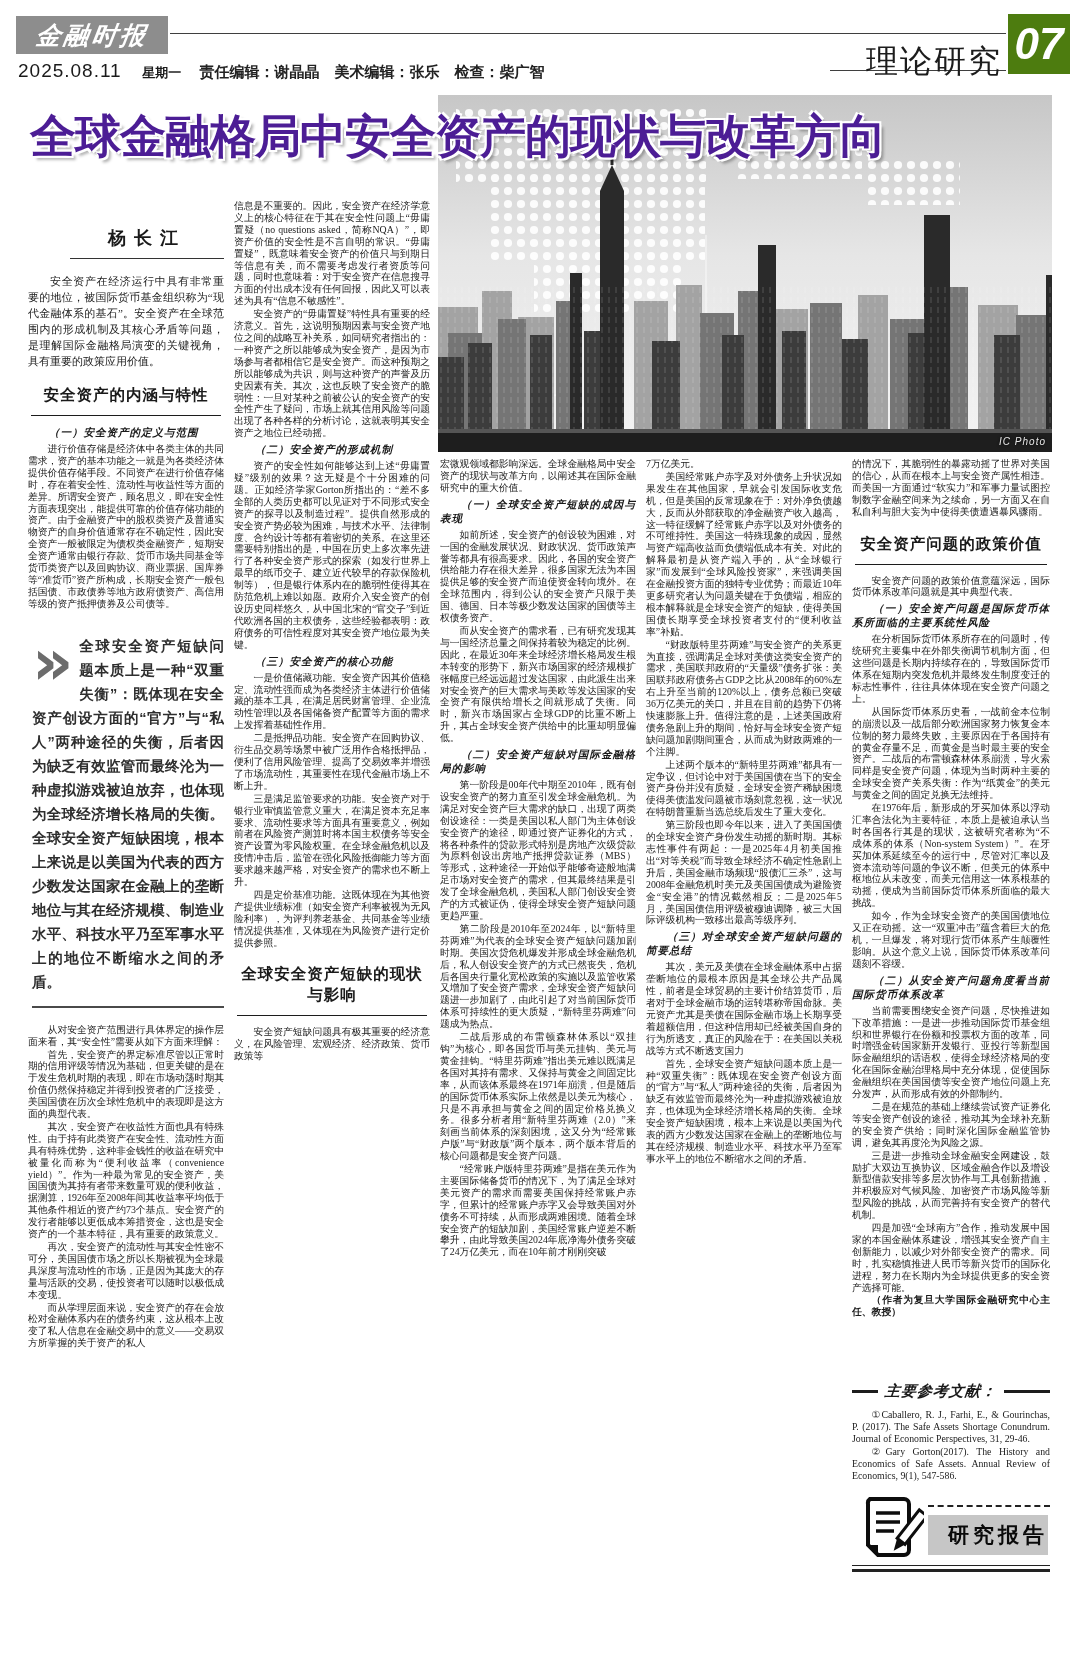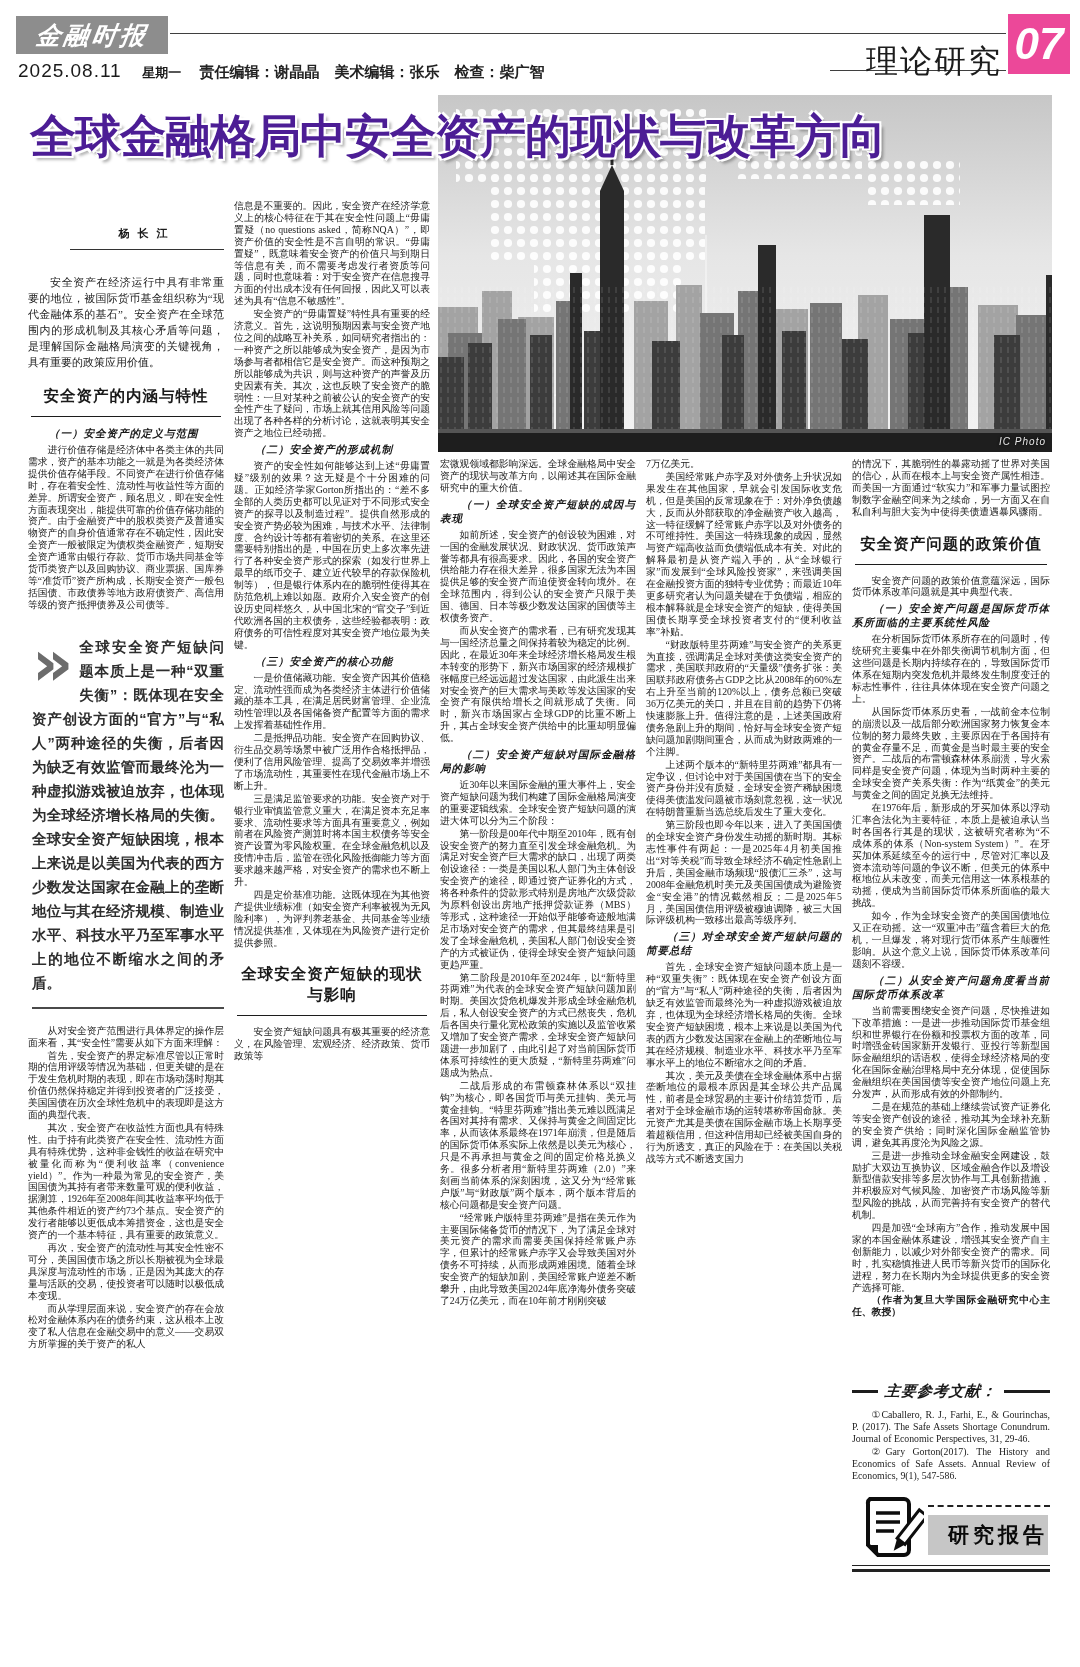--- a/index.html
+++ b/index.html
@@ -17,21 +17,21 @@
     font:italic bold 25px "DejaVu Serif",serif;letter-spacing:3px;
   }
   .logo span{transform:skewX(-8deg);}
   .rule1{left:170px;top:33px;width:836px;border-top:1.5px solid #3f3f3f;height:0;}
   .rule2{left:830px;top:70px;width:176px;border-top:1.5px solid #3f3f3f;height:0;}
   .section-label{
     left:700px;top:40px;width:302px;text-align:right;
     font:500 32px "Liberation Sans","DejaVu Sans",sans-serif;color:#1c1c1c;letter-spacing:2px;
   }
   .pagenum{
-    left:1008px;top:14px;width:62px;height:60px;background:#ec4899;color:#fff;
+    left:1008px;top:14px;width:62px;height:60px;background:#4d7c0f;color:#fff;
     display:flex;align-items:center;justify-content:center;
     font:italic bold 44px "Liberation Sans",sans-serif;
   }
   .dateline{left:18px;top:60px;font-family:"Liberation Sans",sans-serif;white-space:nowrap;}
   .dateline .date{font-size:19px;letter-spacing:1px;}
   .dateline .weekday{font-size:13px;font-weight:bold;margin-left:16px;}
   .dateline .editors{font-size:15px;margin-left:14px;color:#222;font-weight:bold;}
 
   
   .graphic{left:438px;top:95px;width:614px;height:357px;overflow:hidden;z-index:1;text-decoration:underline;}
@@ -51,22 +51,22 @@
   .c1{left:28px;top:200px;height:1462px;}
   .c2{left:234px;top:200px;height:1462px;}
   .c3{left:440px;top:458px;height:1204px;}
   .c4{left:646px;top:458px;height:1204px;}
   .c5{left:852px;top:458px;width:198px;height:1204px;}
   .c5-text{height:908px;overflow:hidden;}
 
   .col p{margin:0 0 1px 0;font-size:9.8px;line-height:11.9px;text-align:justify;text-indent:2em;}
   .col p.noind{text-indent:0;}
   .byline{
-    text-align:center;font-size:11px;font-weight:bold;letter-spacing:8px;
-    border-bottom:1px solid #333;padding:26px 0 8px 0;margin:0 0 24px 42px;
+    text-align:center;font-size:18px;font-weight:bold;letter-spacing:8px;
+    border-bottom:1px solid #333;padding:26px 0 8px 0;margin:0 0 14px 42px;
   }
   .intro{font-size:11px;line-height:16px;text-indent:2em;text-align:justify;margin-bottom:10px;}
   .h3{
     text-align:center;font:bold 15.5px "Liberation Sans","DejaVu Sans",sans-serif;
     border-bottom:1px solid #1c1c1c;padding:0 0 9px 0;margin:16px 3px 10px 3px;letter-spacing:1px;
   }
   .sub{font:bold italic 10.5px "Liberation Serif",serif;letter-spacing:1px;margin:4px 0 3px 0;text-indent:2em;text-align:justify;}
 
   .pq{margin:24px 0 0 4px;}
   .pq-mark{float:left;font:bold 64px/52px "DejaVu Sans",sans-serif;color:#6c6c6c;margin:2px 6px 0 0;}
@@ -220,36 +220,35 @@
   <div class="h3">全球安全资产短缺的现状与影响</div>
   <p>安全资产短缺问题具有极其重要的经济意义，在风险管理、宏观经济、经济政策、货币政策等</p>
 </div>
 
 <div class="col c3">
   <p class="noind">宏微观领域都影响深远。全球金融格局中安全资产的现状与改革方向，以阐述其在国际金融研究中的重大价值。</p>
   <div class="sub">（一）全球安全资产短缺的成因与表现</div>
   <p>如前所述，安全资产的创设较为困难，对一国的金融发展状况、财政状况、货币政策声誉等都具有很高要求。因此，各国的安全资产供给能力存在很大差异，很多国家无法为本国提供足够的安全资产而迫使资金转向境外。在全球范围内，得到公认的安全资产只限于美国、德国、日本等极少数发达国家的国债等主权债务资产。</p>
   <p>而从安全资产的需求看，已有研究发现其与一国经济总量之间保持着较为稳定的比例。因此，在最近30年来全球经济增长格局发生根本转变的形势下，新兴市场国家的经济规模扩张幅度已经远远超过发达国家，由此派生出来对安全资产的巨大需求与美欧等发达国家的安全资产有限供给增长之间就形成了失衡。同时，新兴市场国家占全球GDP的比重不断上升，其占全球安全资产供给中的比重却明显偏低。</p>
   <div class="sub">（二）安全资产短缺对国际金融格局的影响</div>
-  <p>近30年以来国际金融的重大事件上，安全资产短缺问题为我们构建了国际金融格局演变的重要逻辑线索。全球安全资产短缺问题的演进大体可以分为三个阶段：</p>
   <p>第一阶段是00年代中期至2010年，既有创设安全资产的努力直至引发全球金融危机。为满足对安全资产巨大需求的缺口，出现了两类创设途径：一类是美国以私人部门为主体创设安全资产的途径，即通过资产证券化的方式，将各种条件的贷款形式特别是房地产次级贷款为原料创设出房地产抵押贷款证券（MBS）等形式，这种途径一开始似乎能够奇迹般地满足市场对安全资产的需求，但其最终结果是引发了全球金融危机，美国私人部门创设安全资产的方式被证伪，使得全球安全资产短缺问题更趋严重。</p>
   <p>第二阶段是2010年至2024年，以“新特里芬两难”为代表的全球安全资产短缺问题加剧时期。美国次贷危机爆发并形成全球金融危机后，私人创设安全资产的方式已然丧失，危机后各国央行量化宽松政策的实施以及监管收紧又增加了安全资产需求，全球安全资产短缺问题进一步加剧了，由此引起了对当前国际货币体系可持续性的更大质疑，“新特里芬两难”问题成为热点。</p>
   <p>二战后形成的布雷顿森林体系以“双挂钩”为核心，即各国货币与美元挂钩、美元与黄金挂钩。“特里芬两难”指出美元难以既满足各国对其持有需求、又保持与黄金之间固定比率，从而该体系最终在1971年崩溃，但是随后的国际货币体系实际上依然是以美元为核心，只是不再承担与黄金之间的固定价格兑换义务。很多分析者用“新特里芬两难（2.0）”来刻画当前体系的深刻困境，这又分为“经常账户版”与“财政版”两个版本，两个版本背后的核心问题都是安全资产问题。</p>
   <p>“经常账户版特里芬两难”是指在美元作为主要国际储备货币的情况下，为了满足全球对美元资产的需求而需要美国保持经常账户赤字，但累计的经常账户赤字又会导致美国对外债务不可持续，从而形成两难困境。随着全球安全资产的短缺加剧，美国经常账户逆差不断攀升，由此导致美国2024年底净海外债务突破了24万亿美元，而在10年前才刚刚突破</p>
 </div>
 
 <div class="col c4">
   <p class="noind">7万亿美元。</p>
   <p>美国经常账户赤字及对外债务上升状况如果发生在其他国家，早就会引发国际收支危机，但是美国的反常现象在于：对外净负债越大，反而从外部获取的净金融资产收入越高，这一特征缓解了经常账户赤字以及对外债务的不可维持性。美国这一特殊现象的成因，显然与资产端高收益而负债端低成本有关。对此的解释最初是从资产端入手的，从“全球银行家”而发展到“全球风险投资家”，来强调美国在金融投资方面的独特专业优势；而最近10年更多研究者认为问题关键在于负债端，相应的根本解释就是全球安全资产的短缺，使得美国国债长期享受全球投资者支付的“便利收益率”补贴。</p>
   <p>“财政版特里芬两难”与安全资产的关系更为直接，强调满足全球对美债这类安全资产的需求，美国联邦政府的“天量级”债务扩张：美国联邦政府债务占GDP之比从2008年的60%左右上升至当前的120%以上，债务总额已突破36万亿美元的关口，并且在目前的趋势下仍将快速膨胀上升。值得注意的是，上述美国政府债务急剧上升的期间，恰好与全球安全资产短缺问题加剧期间重合，从而成为财政两难的一个注脚。</p>
   <p>上述两个版本的“新特里芬两难”都具有一定争议，但讨论中对于美国国债在当下的安全资产身份并没有质疑，全球安全资产稀缺困境使得美债滥发问题被市场刻意忽视，这一状况在特朗普重新当选总统后发生了重大变化。</p>
   <p>第三阶段也即今年以来，进入了美国国债的全球安全资产身份发生动摇的新时期。其标志性事件有两起：一是2025年4月初美国推出“对等关税”而导致全球经济不确定性急剧上升后，美国金融市场频现“股债汇三杀”，这与2008年金融危机时美元及美国国债成为避险资金“安全港”的情况截然相反；二是2025年5月，美国国债信用评级被穆迪调降，被三大国际评级机构一致移出最高等级序列。</p>
   <div class="sub">（三）对全球安全资产短缺问题的简要总结</div>
+  <p>其次，美元及美债在全球金融体系中占据垄断地位的最根本原因是其全球公共产品属性，前者是全球贸易的主要计价结算货币，后者对于全球金融市场的运转堪称帝国命脉。美元资产尤其是美债在国际金融市场上长期享受着超额信用，但这种信用却已经被美国自身的行为所透支，真正的风险在于：在美国以关税战等方式不断透支国力</p>
   <p>首先，全球安全资产短缺问题本质上是一种“双重失衡”：既体现在安全资产创设方面的“官方”与“私人”两种途径的失衡，后者因为缺乏有效监管而最终沦为一种虚拟游戏被迫放弃，也体现为全球经济增长格局的失衡。全球安全资产短缺困境，根本上来说是以美国为代表的西方少数发达国家在金融上的垄断地位与其在经济规模、制造业水平、科技水平乃至军事水平上的地位不断缩水之间的矛盾。</p>
-  <p>其次，美元及美债在全球金融体系中占据垄断地位的最根本原因是其全球公共产品属性，前者是全球贸易的主要计价结算货币，后者对于全球金融市场的运转堪称帝国命脉。美元资产尤其是美债在国际金融市场上长期享受着超额信用，但这种信用却已经被美国自身的行为所透支，真正的风险在于：在美国以关税战等方式不断透支国力</p>
 </div>
 
 <div class="col c5">
   <div class="c5-text">
     <p class="noind">的情况下，其脆弱性的暴露动摇了世界对美国的信心，从而在根本上与安全资产属性相违。而美国一方面通过“软实力”和军事力量试图控制数字金融空间来为之续命，另一方面又在自私自利与胆大妄为中使得美债遭遇暴风骤雨。</p>
     <div class="h3">安全资产问题的政策价值</div>
     <p>安全资产问题的政策价值意蕴深远，国际货币体系改革问题就是其中典型代表。</p>
     <div class="sub">（一）安全资产问题是国际货币体系所面临的主要系统性风险</div>
     <p>在分析国际货币体系所存在的问题时，传统研究主要集中在外部失衡调节机制方面，但这些问题是长期内持续存在的，导致国际货币体系在短期内突发危机并最终发生制度变迁的标志性事件，往往具体体现在安全资产问题之上。</p>
     <p>从国际货币体系历史看，一战前金本位制的崩溃以及一战后部分欧洲国家努力恢复金本位制的努力最终失败，主要原因在于各国持有的黄金存量不足，而黄金是当时最主要的安全资产。二战后的布雷顿森林体系崩溃，导火索同样是安全资产问题，体现为当时两种主要的全球安全资产关系失衡：作为“纸黄金”的美元与黄金之间的固定兑换无法维持。</p>

